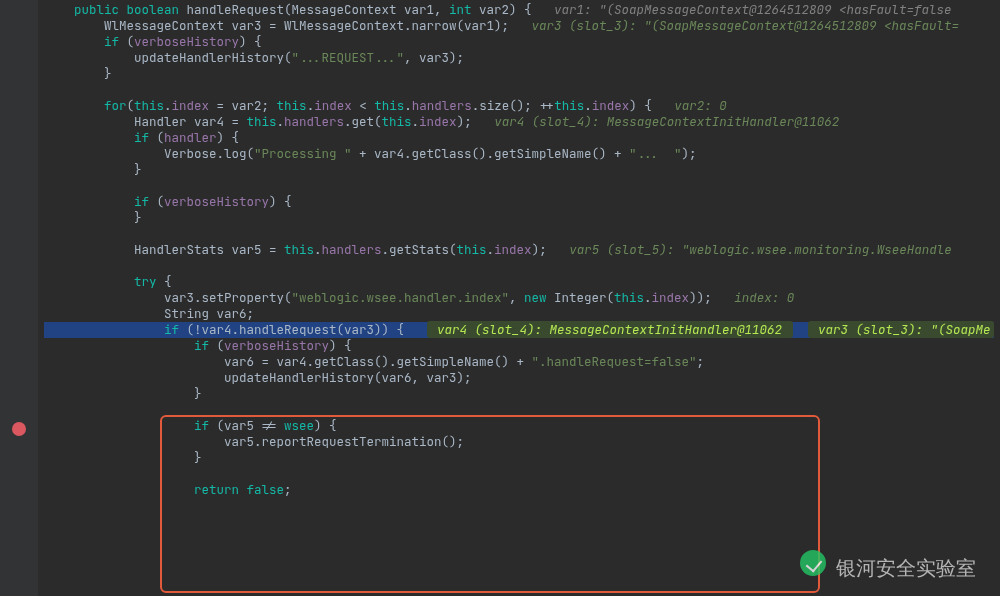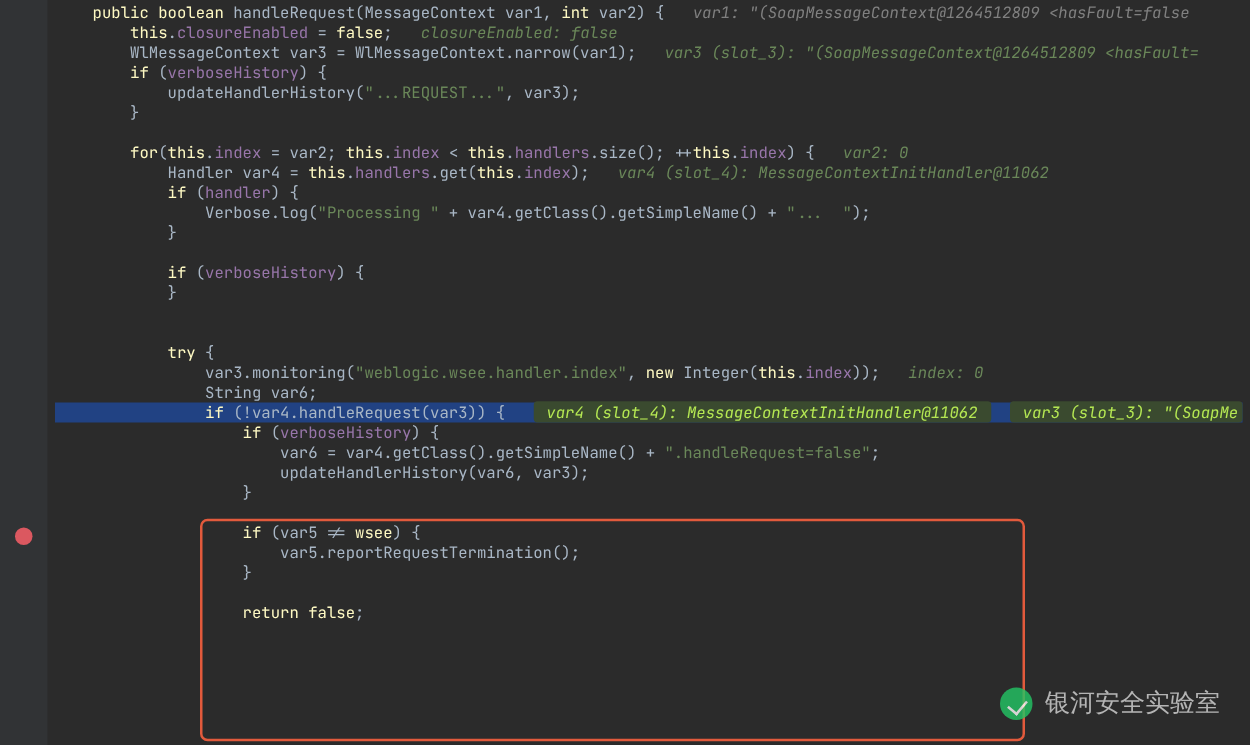--- a/index.html
+++ b/index.html
@@ -30,21 +30,21 @@
     top:422px;
   }
   .code {
     position:absolute;
     left:38px; top:0;
     width:962px;
     padding:2px 6px;
   }
   .ln { white-space:pre; height:16px; }
   .ln.current { background:#214283; }
-  .kw  { color:#fef9c3; }
+  .kw  { color:#14b8a6; }
   .id  { color:#a9b7c6; }
   .fld { color:#9876aa; }
   .str { color:#6a8759; }
   .cmt { color:#808080; font-style:italic; }
   .hint{ color:#6a8759; font-style:italic; }
   .hintbox { background:#3a4a2f; color:#b5e853; font-style:italic; padding:0 3px; border-radius:3px;}
   .highlight-rect {
     position:absolute;
     border:2px solid #e25a3c;
     border-radius:6px;
@@ -52,21 +52,21 @@
     left:160px;
     top:415px;
     width:660px;
     height:178px;
   }
   .watermark {
     position:absolute;
     right:24px;
     bottom:20px;
     display:flex;
-    align-items:center;
+    align-items:flex-end;
     color:#d7d7d7;
     font-family:"Microsoft YaHei","PingFang SC",sans-serif;
     font-size:20px;
     font-weight:500;
     opacity:0.8;
   }
   .wm-icon {
     width:26px; height:26px;
     border-radius:50%;
     background:#23c665;
@@ -85,38 +85,38 @@
 </style>
 </head>
 <body>
 
 <div class="gutter">
   <div class="bp-icon"></div>
 </div>
 
 <div class="code" id="code-area">
     <div class="ln"><span class="id">    </span><span class="kw">public</span><span class="id"> </span><span class="kw">boolean</span><span class="id"> handleRequest(MessageContext var1, </span><span class="kw">int</span><span class="id"> var2) {   </span><span class="cmt">var1: "(SoapMessageContext@1264512809 &lt;hasFault=false</span></div>
-    <div class="ln"><span class="id">        </span><span class="kw">this</span><span class="id">.</span><span class="fld">closureEnabled</span><span class="id"> = </span><span class="kw">false</span><span class="id">;   </span><span class="hint">closureEnabled: false</span></div>
     <div class="ln"><span class="id">        WlMessageContext var3 = WlMessageContext.</span><span class="id">narrow</span><span class="id">(var1);   </span><span class="hint">var3 (slot_3): "(SoapMessageContext@1264512809 &lt;hasFault=</span></div>
     <div class="ln"><span class="id">        </span><span class="kw">if</span><span class="id"> (</span><span class="fld">verboseHistory</span><span class="id">) {</span></div>
     <div class="ln"><span class="id">            updateHandlerHistory(</span><span class="str">"...REQUEST..."</span><span class="id">, var3);</span></div>
     <div class="ln"><span class="id">        }</span></div>
     <div class="ln"><span class="id"></span></div>
     <div class="ln"><span class="id">        </span><span class="kw">for</span><span class="id">(</span><span class="kw">this</span><span class="id">.</span><span class="fld">index</span><span class="id"> = var2; </span><span class="kw">this</span><span class="id">.</span><span class="fld">index</span><span class="id"> &lt; </span><span class="kw">this</span><span class="id">.</span><span class="fld">handlers</span><span class="id">.size(); ++</span><span class="kw">this</span><span class="id">.</span><span class="fld">index</span><span class="id">) {   </span><span class="hint">var2: 0</span></div>
     <div class="ln"><span class="id">            Handler var4 = </span><span class="kw">this</span><span class="id">.</span><span class="fld">handlers</span><span class="id">.get(</span><span class="kw">this</span><span class="id">.</span><span class="fld">index</span><span class="id">);   </span><span class="hint">var4 (slot_4): MessageContextInitHandler@11062</span></div>
     <div class="ln"><span class="id">            </span><span class="kw">if</span><span class="id"> (</span><span class="fld">handler</span><span class="id">) {</span></div>
     <div class="ln"><span class="id">                Verbose.</span><span class="id">log</span><span class="id">(</span><span class="str">"Processing "</span><span class="id"> + var4.getClass().getSimpleName() + </span><span class="str">"...  "</span><span class="id">);</span></div>
     <div class="ln"><span class="id">            }</span></div>
     <div class="ln"><span class="id"></span></div>
     <div class="ln"><span class="id">            </span><span class="kw">if</span><span class="id"> (</span><span class="fld">verboseHistory</span><span class="id">) {</span></div>
     <div class="ln"><span class="id">            }</span></div>
     <div class="ln"><span class="id"></span></div>
+    <div class="ln"><span class="id">            HandlerStats var5 = </span><span class="kw">this</span><span class="id">.</span><span class="fld">handlers</span><span class="id">.getStats(</span><span class="kw">this</span><span class="id">.</span><span class="fld">index</span><span class="id">);   </span><span class="hint">var5 (slot_5): "weblogic.wsee.monitoring.WseeHandle</span></div>
     <div class="ln"><span class="id"></span></div>
     <div class="ln"><span class="id">            </span><span class="kw">try</span><span class="id"> {</span></div>
-    <div class="ln"><span class="id">                var3.monitoring(</span><span class="str">"weblogic.wsee.handler.index"</span><span class="id">, </span><span class="kw">new</span><span class="id"> Integer(</span><span class="kw">this</span><span class="id">.</span><span class="fld">index</span><span class="id">));   </span><span class="hint">index: 0</span></div>
+    <div class="ln"><span class="id">                var3.setProperty(</span><span class="str">"weblogic.wsee.handler.index"</span><span class="id">, </span><span class="kw">new</span><span class="id"> Integer(</span><span class="kw">this</span><span class="id">.</span><span class="fld">index</span><span class="id">));   </span><span class="hint">index: 0</span></div>
     <div class="ln"><span class="id">                String var6;</span></div>
     <div class="ln current"><span class="id">                </span><span class="kw">if</span><span class="id"> (!var4.handleRequest(var3)) {   </span><span class="hintbox"> var4 (slot_4): MessageContextInitHandler@11062 </span><span class="id">  </span><span class="hintbox"> var3 (slot_3): "(SoapMe</span></div>
     <div class="ln"><span class="id">                    </span><span class="kw">if</span><span class="id"> (</span><span class="fld">verboseHistory</span><span class="id">) {</span></div>
     <div class="ln"><span class="id">                        var6 = var4.getClass().getSimpleName() + </span><span class="str">".handleRequest=false"</span><span class="id">;</span></div>
     <div class="ln"><span class="id">                        updateHandlerHistory(var6, var3);</span></div>
     <div class="ln"><span class="id">                    }</span></div>
     <div class="ln"><span class="id"></span></div>
     <div class="ln"><span class="id">                    </span><span class="kw">if</span><span class="id"> (var5 != </span><span class="kw">wsee</span><span class="id">) {</span></div>
     <div class="ln"><span class="id">                        var5.reportRequestTermination();</span></div>
     <div class="ln"><span class="id">                    }</span></div>

